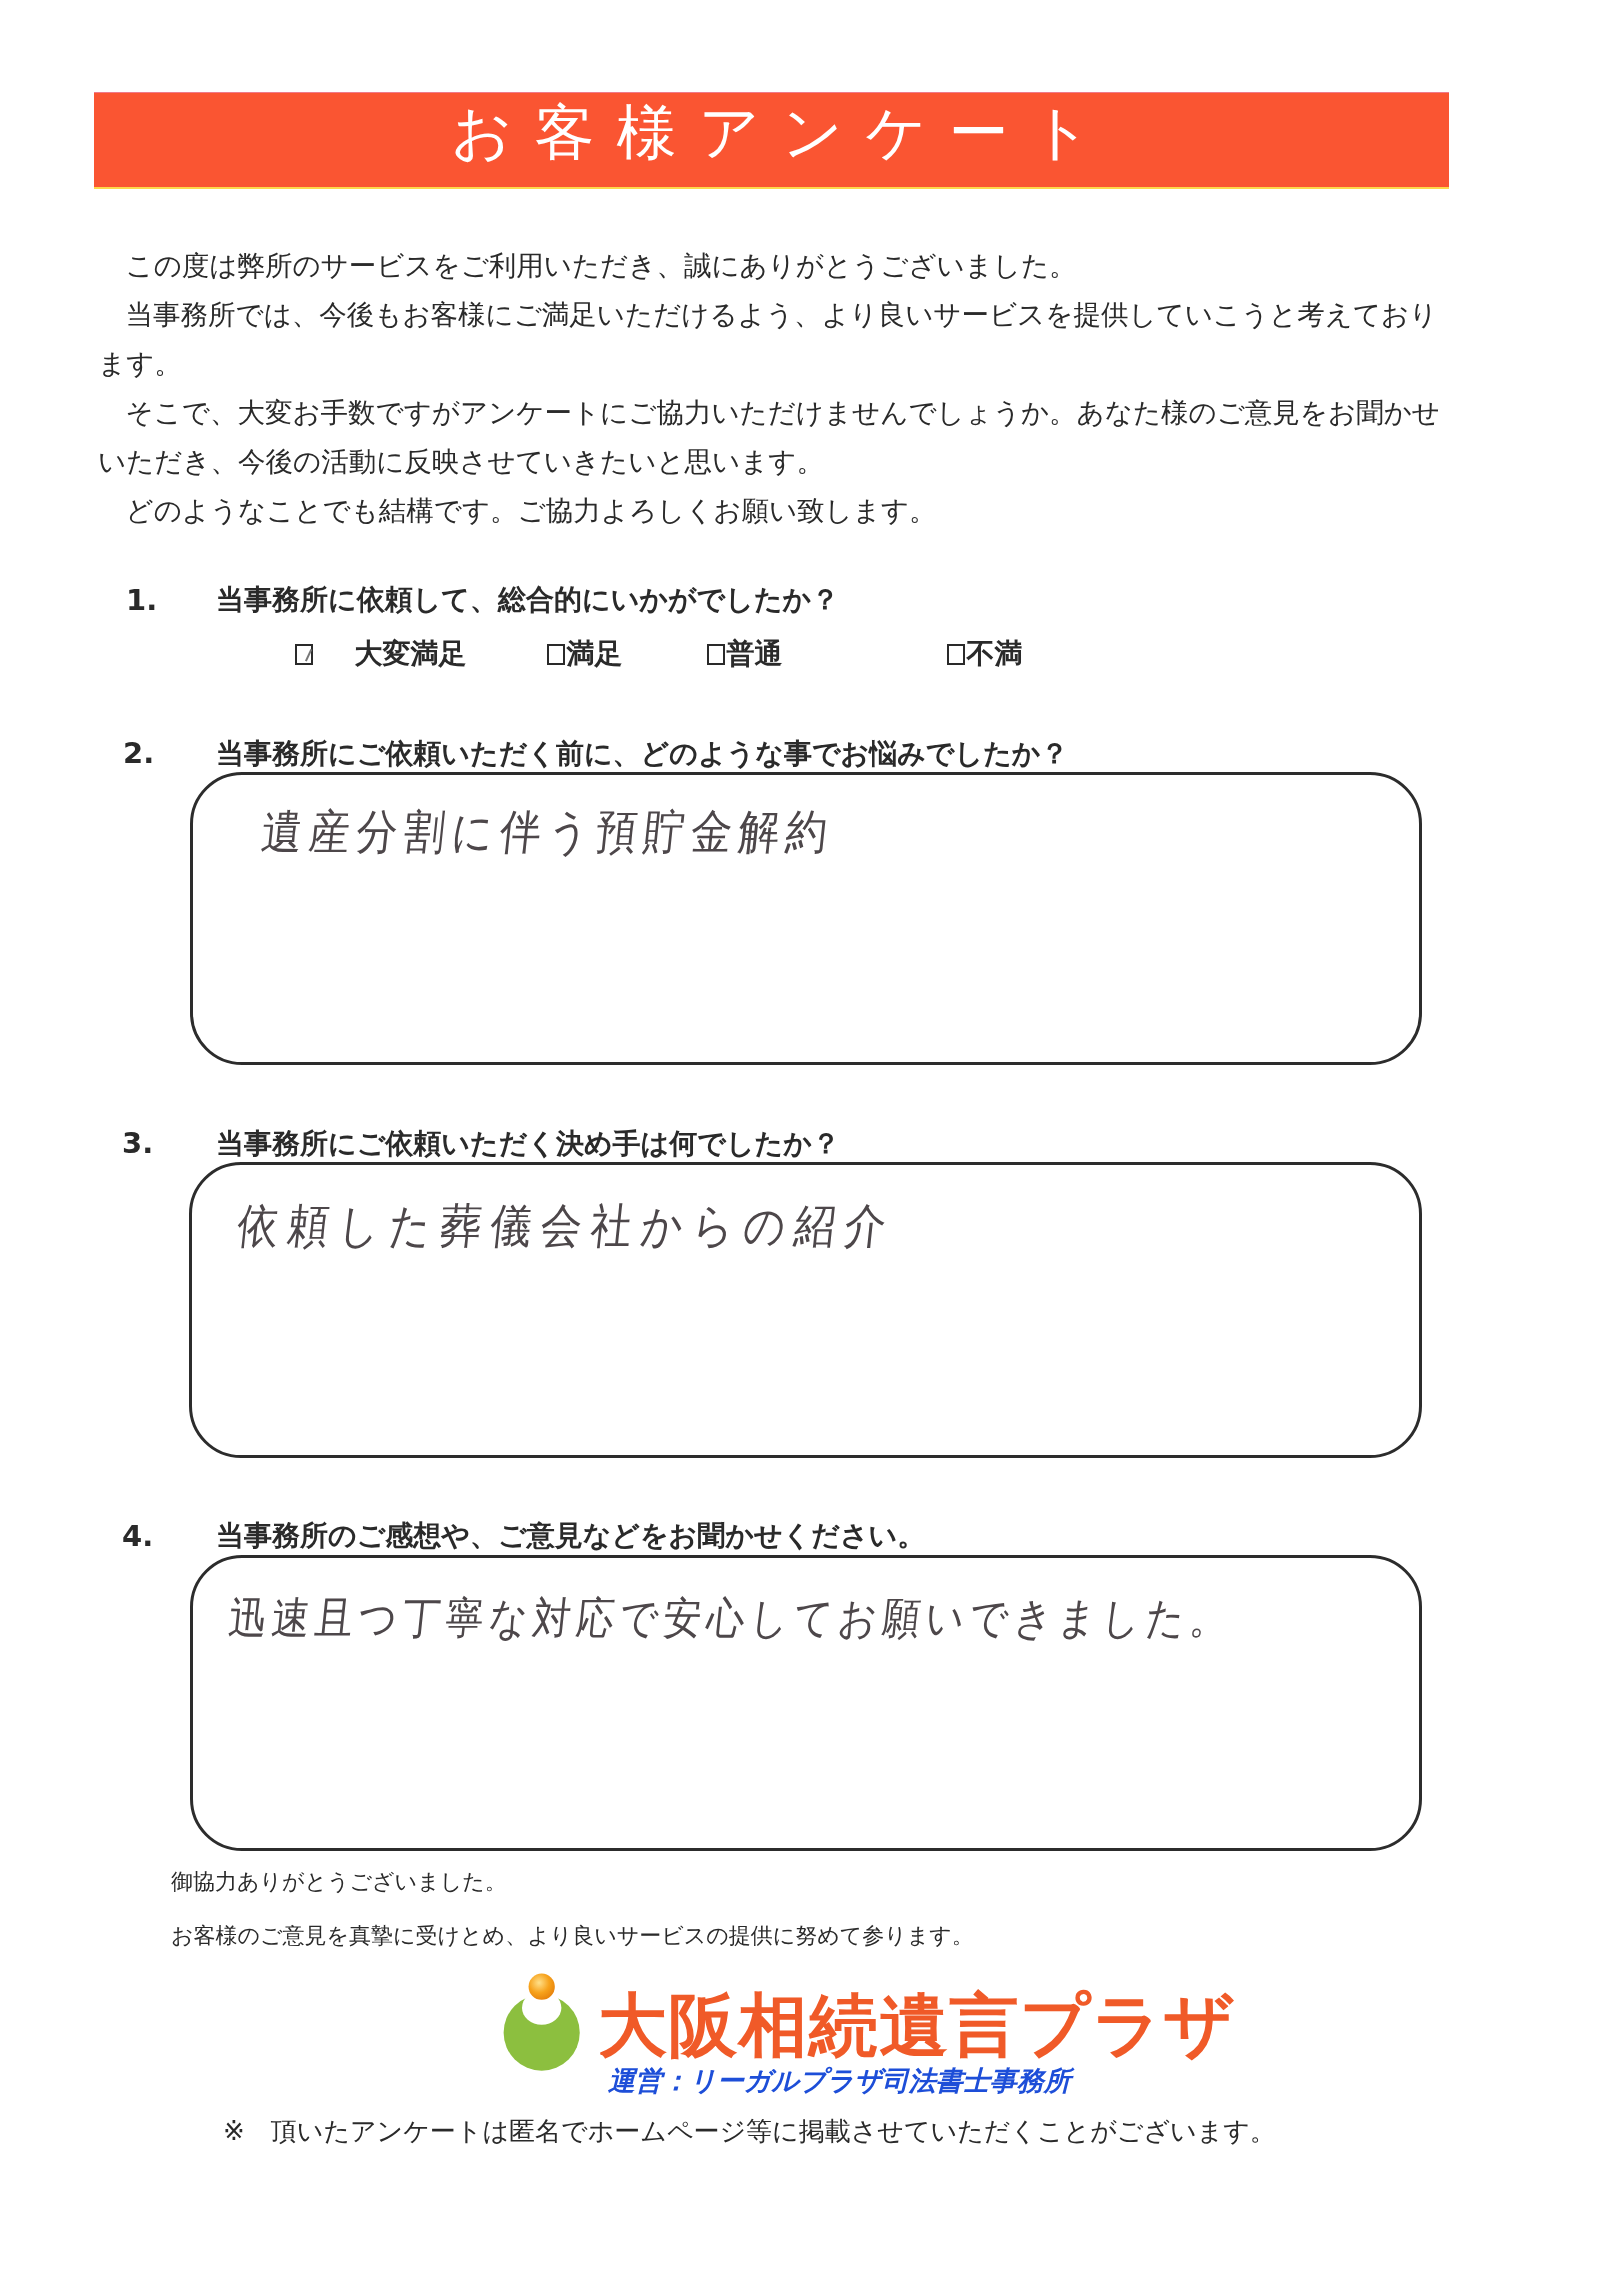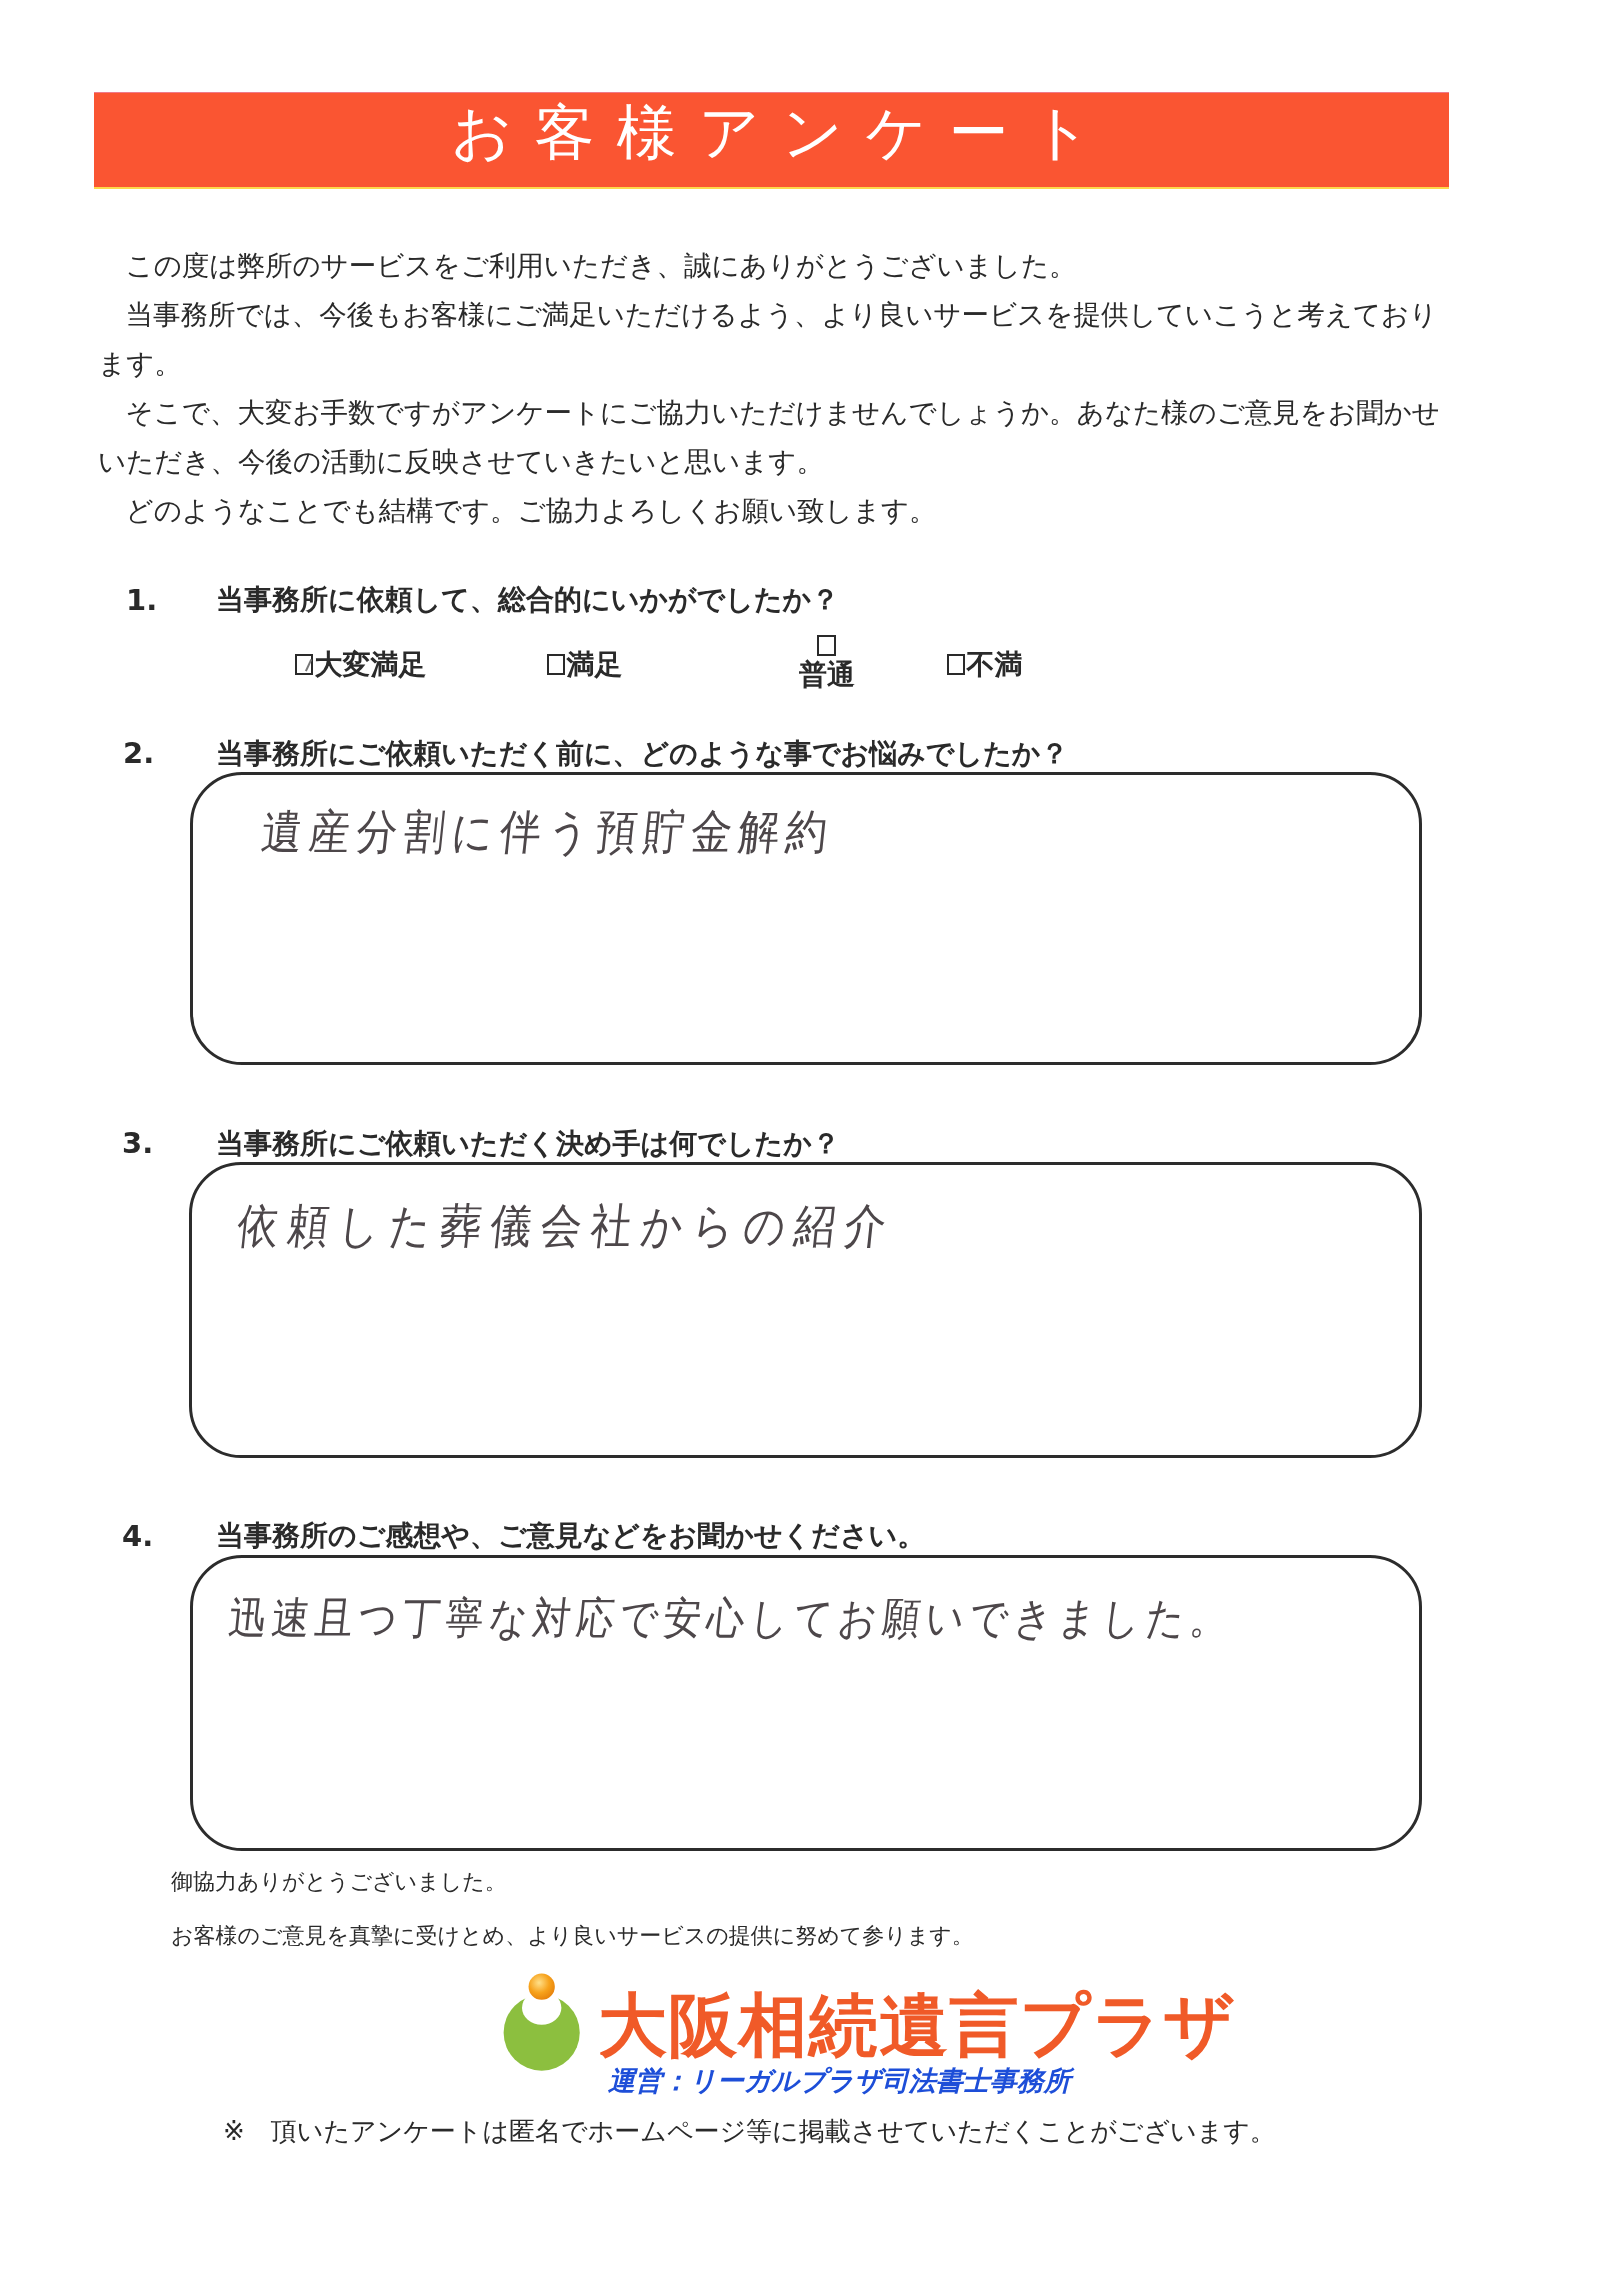--- a/index.html
+++ b/index.html
@@ -66,29 +66,29 @@
 <div class="abs intro">
   <p>この度は弊所のサービスをご利用いただき、誠にありがとうございました。</p>
   <p>当事務所では、今後もお客様にご満足いただけるよう、より良いサービスを提供していこうと考えております。</p>
   <p>そこで、大変お手数ですがアンケートにご協力いただけませんでしょうか。あなた様のご意見をお聞かせいただき、今後の活動に反映させていきたいと思います。</p>
   <p>どのようなことでも結構です。ご協力よろしくお願い致します。</p>
 </div>
 
 <div class="abs q-num" style="left:126px; top:583px;">1.</div>
 <div class="abs q-text" style="left:216px; top:581px;">当事務所に依頼して、総合的にいかがでしたか？</div>
 <div class="abs opts" style="left:295px;">
-  <label class="opt" style="width:252px;">
+  <label class="opt" style="width:252px;gap:40px;">
     <span class="cbox checked"></span>
     <span>大変満足</span>
   </label>
   <label class="opt" style="width:160px;">
     <span class="cbox"></span>
     <span>満足</span>
   </label>
-  <label class="opt" style="width:240px;flex-direction:column;">
+  <label class="opt" style="width:240px;">
     <span class="cbox"></span>
     <span>普通</span>
   </label>
   <label class="opt">
     <span class="cbox"></span>
     <span>不満</span>
   </label>
 </div>
 
 <div class="abs q-num" style="left:123px; top:736px;">2.</div>

